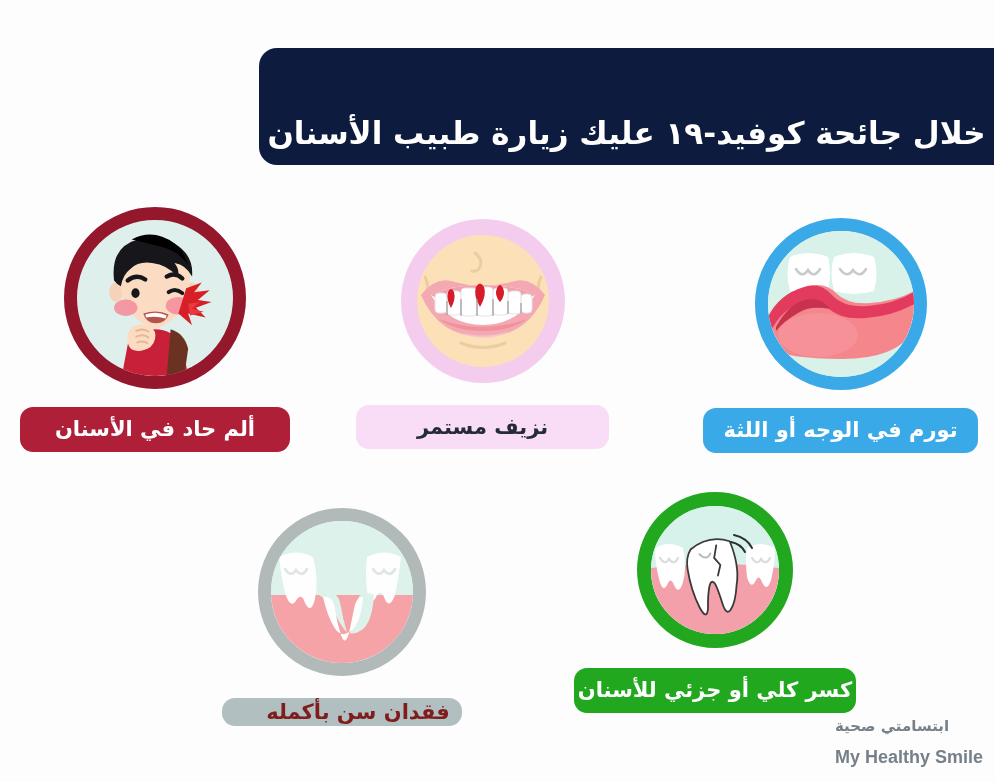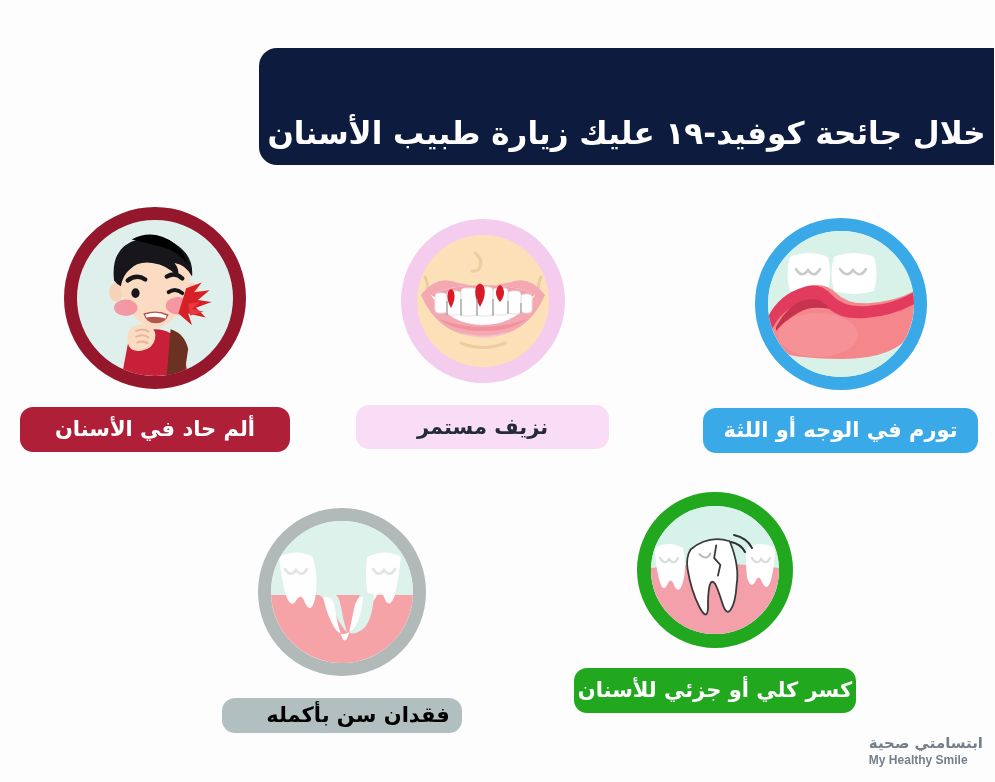--- a/index.html
+++ b/index.html
@@ -116,23 +116,23 @@
   
   #card-4 { left: 222px; top: 508px; }
   #card-4 .icon-circle {
     width: 168px; height: 168px;
     border: 13px solid #9aa3a3;
     background: #d3efe6;
     opacity: .75;
   }
   #card-4 .pill {
     margin-top: 22px;
-    width: 240px; height: 35px;
+    width: 240px; height: 28px;
     background: #b2bfc0;
-    color: #000000;
+    color: #7f1d1d;
     font-size: 21px;
     padding-left: 32px;
   }
 
   
   #card-5 { left: 574px; top: 492px; }
   #card-5 .icon-circle {
     width: 156px; height: 156px;
     border: 14px solid #21a81f;
     background: #d6f2ea;
@@ -154,25 +154,26 @@
     direction: rtl;
     color: #77808a;
   }
   #footer-logo .ar {
     font-size: 15px;
     font-weight: bold;
     letter-spacing: .5px;
     line-height: 1.25;
   }
   #footer-logo .en {
-    font-size: 12px;
+    font-size: 18px;
     font-weight: bold;
     direction: ltr;
     font-family: "Liberation Sans", sans-serif;
     line-height: 1.25;
+    margin-top: 10px;
   }
 
   .icon-svg { display: block; width: 100%; height: 100%; }
 </style>
 </head>
 <body>
 
 <div id="poster">
 
   <div class="header-banner">

